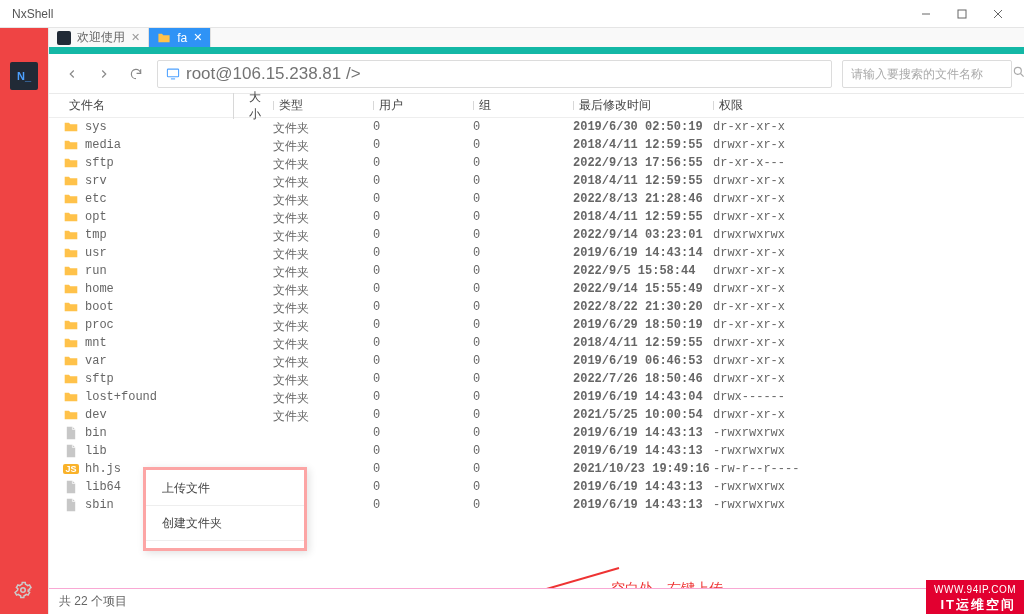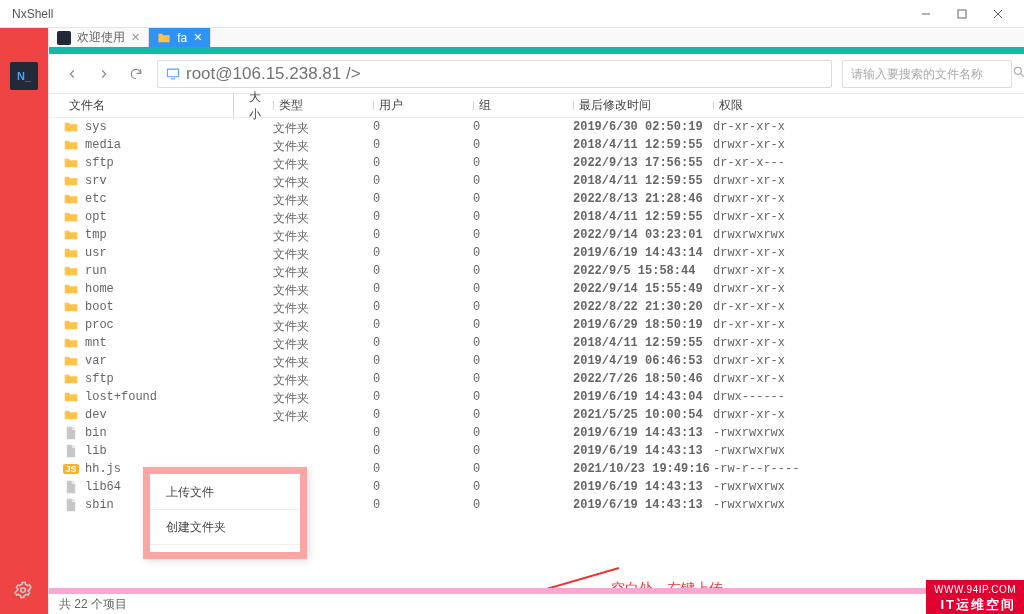--- a/index.html
+++ b/index.html
@@ -57,25 +57,25 @@
   .row .ctype { width: 100px; font-family: Liberation Sans, sans-serif; }
   .row .cuser { width: 100px; }
   .row .cgroup{ width: 100px; }
   .row .cmtime{ width: 140px; white-space: pre; font-weight: bold; }
   .row .cperm { width: 120px; }
 
   .folder-svg { fill: #ffc24a; }
   .file-svg { fill: #c7c7c7; }
   .js-tag { background: #f9b22a; color: #fff; font-size: 9px; padding: 0 2px; border-radius: 2px; font-family: sans-serif; font-weight: bold; }
 
-  .ctx-menu { position: absolute; left: 94px; top: 349px; width: 164px; background: #fff; border: 7px solid #fca5a5; box-shadow: 2px 2px 8px rgba(0,0,0,0.12); z-index: 20; padding: 4px 0; font-family: "Microsoft YaHei", sans-serif; }
+  .ctx-menu { position: absolute; left: 94px; top: 349px; width: 164px; background: #fff; border: 3px solid #fca5a5; box-shadow: 2px 2px 8px rgba(0,0,0,0.12); z-index: 20; padding: 4px 0; font-family: "Microsoft YaHei", sans-serif; }
   .ctx-menu .mi { height: 28px; display: flex; align-items: center; padding: 0 16px; font-size: 12px; color: #444; justify-content: space-between; }
   .ctx-menu .sep { height: 1px; background: #eee; margin: 3px 0; }
 
-  .status-bar { height: 26px; display: flex; align-items: center; padding: 0 10px; font-size: 12px; color: #666; border-top: 6px solid #f9a8d4; font-family: "Microsoft YaHei", sans-serif; }
+  .status-bar { height: 26px; display: flex; align-items: center; padding: 0 10px; font-size: 12px; color: #666; border-top: 1px solid #f9a8d4; font-family: "Microsoft YaHei", sans-serif; }
 
   .annot { position: absolute; left: 562px; top: 462px; color: #e33; font-size: 14px; font-family: "Microsoft YaHei", sans-serif; z-index: 30; pointer-events:none; }
   .arrow-svg { position: absolute; left: 220px; top: 438px; z-index: 30; pointer-events:none; }
 
   .watermark { position: absolute; right: 0; bottom: 0; background: #e20030; color: #fff; padding: 2px 8px; font-size: 11px; line-height: 15px; text-align: right; font-family: sans-serif; z-index: 40; }
   .watermark .line1 { font-size: 10px; letter-spacing: 0.5px; }
   .watermark .line2 { font-size: 13px; font-weight: bold; letter-spacing: 2px; }
 </style>
 </head>
 <body>
@@ -364,21 +364,21 @@
           <span class="icon">
             <svg width="14" height="12" viewBox="0 0 20 16">
               <path class="folder-svg" d="M1 2h6l2 2h10v10H1z"></path>
             </svg>
           </span>
           <span class="cname">var</span>
           <span class="csize"></span>
           <span class="ctype">文件夹</span>
           <span class="cuser">0</span>
           <span class="cgroup">0</span>
-          <span class="cmtime">2019/4/19 06:46:53</span>
+          <span class="cmtime">2019/6/19 06:46:53</span>
           <span class="cperm">drwxr-xr-x</span>
         </div>
         <div class="row">
           <span class="icon">
             <svg width="14" height="12" viewBox="0 0 20 16">
               <path class="folder-svg" d="M1 2h6l2 2h10v10H1z"></path>
             </svg>
           </span>
           <span class="cname">sftp</span>
           <span class="csize"></span>

